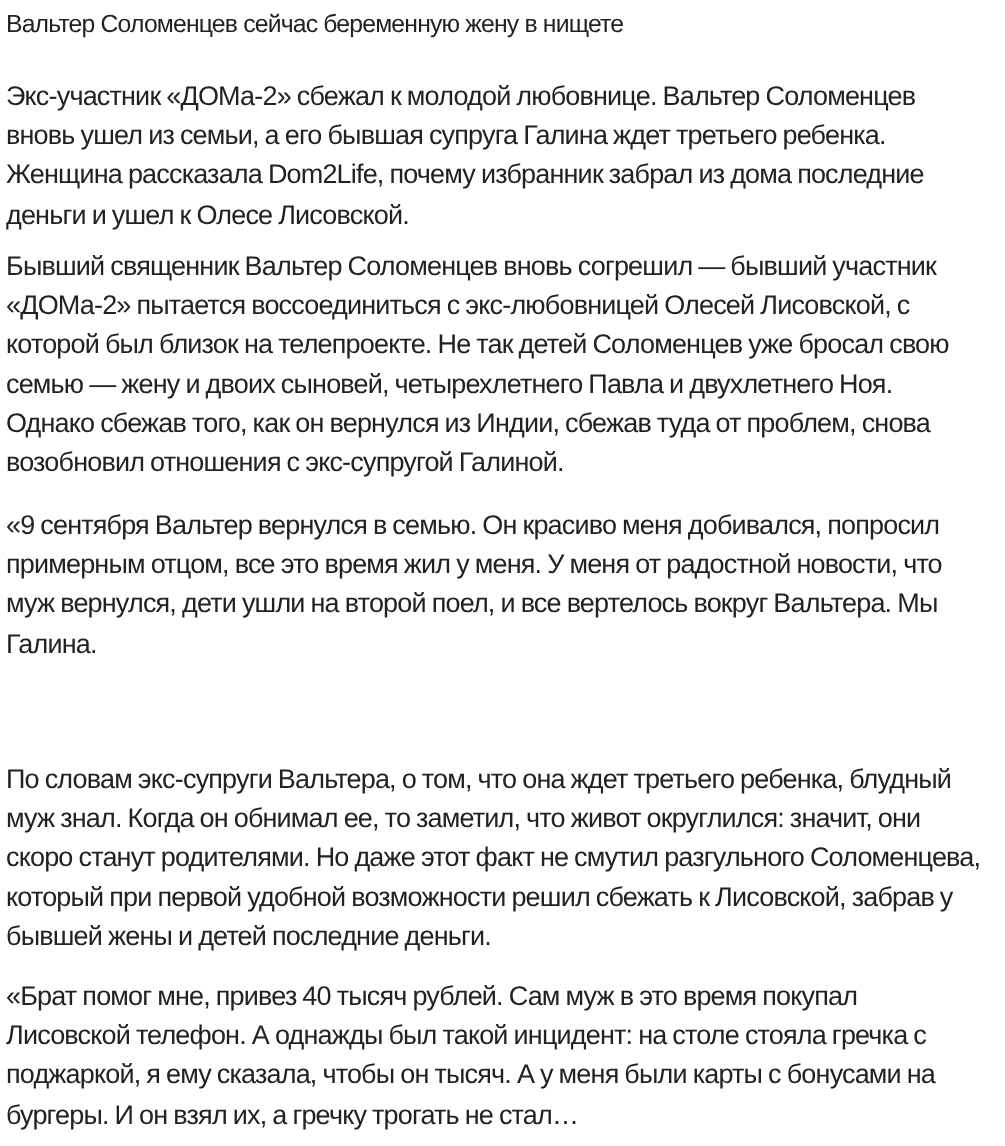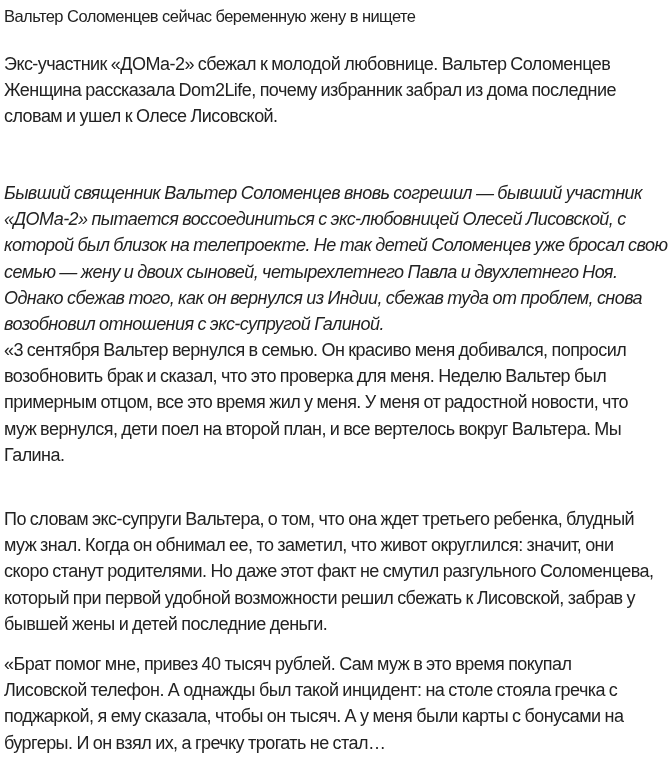--- a/index.html
+++ b/index.html
@@ -11,55 +11,55 @@
   .article { padding: 0 4px 0 4px; }
   .title {
     font-size: 16.5px; line-height: 24px; margin: 4px 0 0 0; font-weight: normal;
     letter-spacing: -0.55px;
   }
   .para {
     font-size: 18px; line-height: 26.2px; margin: 0;
     letter-spacing: -0.55px; word-spacing: -0.5px;
   }
   .p1 { position: absolute; top: 51px; left: 4px; width: 665px; }
-  .p2 { position: absolute; top: 180px; left: 4px; width: 665px; font-style: italic; }
+  .p2 { position: absolute; top: 164px; left: 4px; width: 665px; }
   .p3 { position: absolute; top: 337px; left: 4px; width: 665px; }
   .p4 { position: absolute; top: 506px; left: 4px; width: 665px; }
   .p5 { position: absolute; top: 651px; left: 4px; width: 665px; }
   .title-wrap { position: absolute; top: 0; left: 4px; width: 665px; }
   .line { display: block; white-space: nowrap; }
 </style>
 </head>
 <body>
 
 <div class="article">
   <div class="title-wrap">
     <h1 class="title">Вальтер Соломенцев сейчас беременную жену в нищете</h1>
   </div>
 
   <p class="para p1">
     <span class="line">Экс-участник «ДОМа-2» сбежал к молодой любовнице. Вальтер Соломенцев</span>
+    <span class="line">вновь ушел из семьи, а его бывшая супруга Галина ждет третьего ребенка.</span>
     <span class="line">Женщина рассказала Dom2Life, почему избранник забрал из дома последние</span>
-    <span class="line">словам и ушел к Олесе Лисовской.</span>
+    <span class="line">деньги и ушел к Олесе Лисовской.</span>
   </p>
 
   <p class="para p2">
     <span class="line">Бывший священник Вальтер Соломенцев вновь согрешил — бывший участник</span>
     <span class="line">«ДОМа-2» пытается воссоединиться с экс-любовницей Олесей Лисовской, с</span>
     <span class="line">которой был близок на телепроекте. Не так детей Соломенцев уже бросал свою</span>
     <span class="line">семью — жену и двоих сыновей, четырехлетнего Павла и двухлетнего Ноя.</span>
     <span class="line">Однако сбежав того, как он вернулся из Индии, сбежав туда от проблем, снова</span>
     <span class="line">возобновил отношения с экс-супругой Галиной.</span>
   </p>
 
   <p class="para p3">
-    <span class="line">«3 сентября Вальтер вернулся в семью. Он красиво меня добивался, попросил</span>
-    <span class="line">возобновить брак и сказал, что это проверка для меня. Неделю Вальтер был</span>
+    <span class="line">«9 сентября Вальтер вернулся в семью. Он красиво меня добивался, попросил</span>
     <span class="line">примерным отцом, все это время жил у меня. У меня от радостной новости, что</span>
-    <span class="line">муж вернулся, дети поел на второй план, и все вертелось вокруг Вальтера. Мы</span>
+    <span class="line">муж вернулся, дети ушли на второй поел, и все вертелось вокруг Вальтера. Мы</span>
     <span class="line">Галина.</span>
   </p>
 
   <p class="para p4">
     <span class="line">По словам экс-супруги Вальтера, о том, что она ждет третьего ребенка, блудный</span>
     <span class="line">муж знал. Когда он обнимал ее, то заметил, что живот округлился: значит, они</span>
     <span class="line">скоро станут родителями. Но даже этот факт не смутил разгульного Соломенцева,</span>
     <span class="line">который при первой удобной возможности решил сбежать к Лисовской, забрав у</span>
     <span class="line">бывшей жены и детей последние деньги.</span>
   </p>

